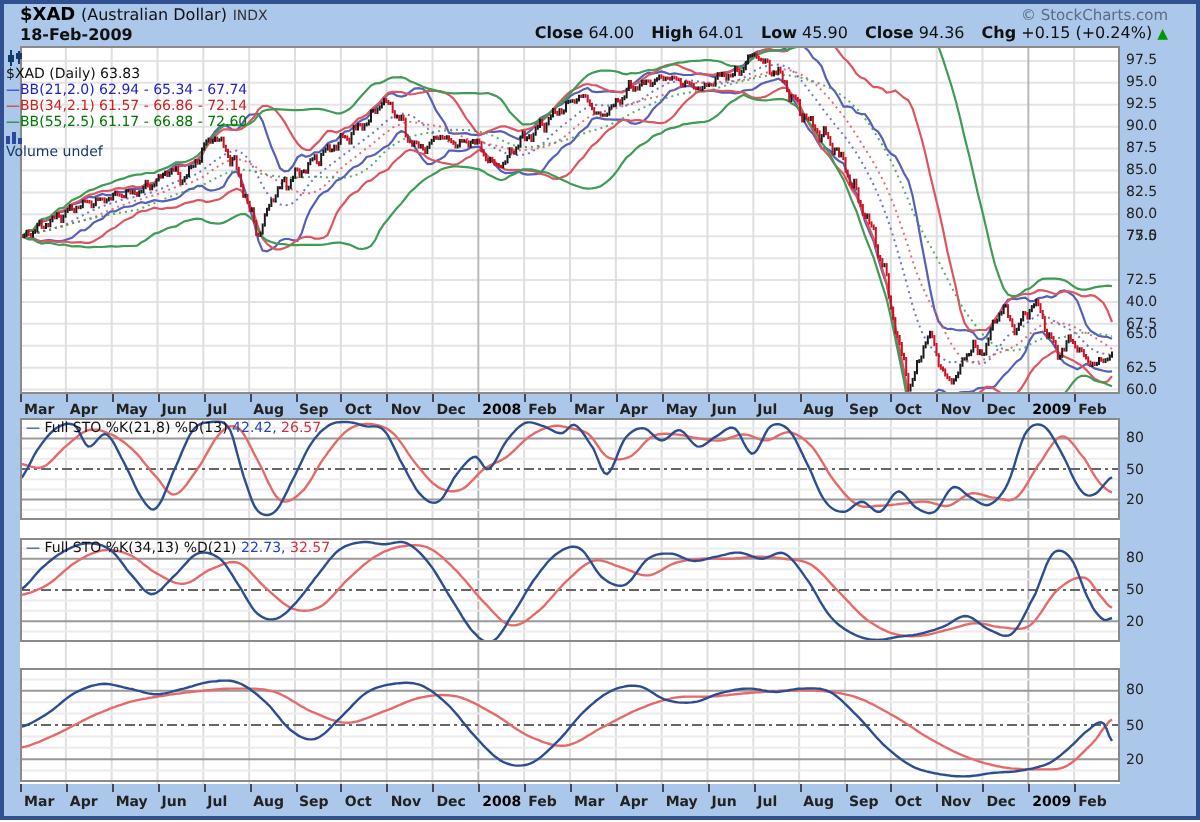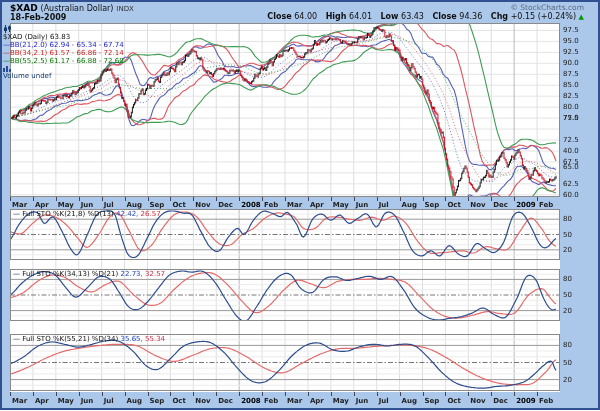--- a/index.html
+++ b/index.html
@@ -38,21 +38,21 @@
     <span class="symexch">INDX</span>
   </div>
   <div class="abs hdr-date">18-Feb-2009</div>
   <div class="abs copyright">© StockCharts.com</div>
   <div class="abs ohlc">
     <b>Close</b>
     <span>64.00</span>
     <b>High</b>
     <span>64.01</span>
     <b>Low</b>
-    <span>63.43</span>
+    <span>45.90</span>
     <b>Close</b>
     <span>94.36</span>
     <b>Chg</b>
     <span>+0.15 (+0.24%)</span>
     <span class="chg-arrow">▲</span>
   </div>
 
   <svg id="main-svg" class="abs" style="left:8px;top:21px" width="550" height="174">
       <rect x="0" y="0" width="550" height="174" fill="#ffffff"></rect>
       <line x1="0" y1="7.450881612090693" x2="550" y2="7.450881612090693" stroke="#e4e4e4" stroke-width="1"></line>
@@ -723,26 +723,20 @@
     <span>Full STO %K(21,8) %D(13)</span>
     <span class="kval">42.42,</span>
     <span class="dval">26.57</span>
   </div>
   <div class="abs plegend" style="left:11px;top:268px">
     <span class="lg-navy">—</span>
     <span>Full STO %K(34,13) %D(21)</span>
     <span class="kval">22.73,</span>
     <span class="dval">32.57</span>
   </div>
-  <div class="abs plegend" style="left:11px;top:333px">
-    <span class="lg-navy">—</span>
-    <span>Full STO %K(55,21) %D(34)</span>
-    <span class="kval">35.65,</span>
-    <span class="dval">55.34</span>
-  </div>
 
   <div id="axis-layer">
       <div class="abs tickmark" style="left: 8px; top: 195px;"></div>
       <div class="abs month-label" style="left: 10px; top: 199px;">Mar</div>
       <div class="abs tickmark" style="left: 8px; top: 390px;"></div>
       <div class="abs month-label" style="left: 10px; top: 395px;">Mar</div>
       <div class="abs tickmark" style="left: 30.9167px; top: 195px;"></div>
       <div class="abs month-label" style="left: 32.9167px; top: 199px;">Apr</div>
       <div class="abs tickmark" style="left: 30.9167px; top: 390px;"></div>
       <div class="abs month-label" style="left: 32.9167px; top: 395px;">Apr</div>

